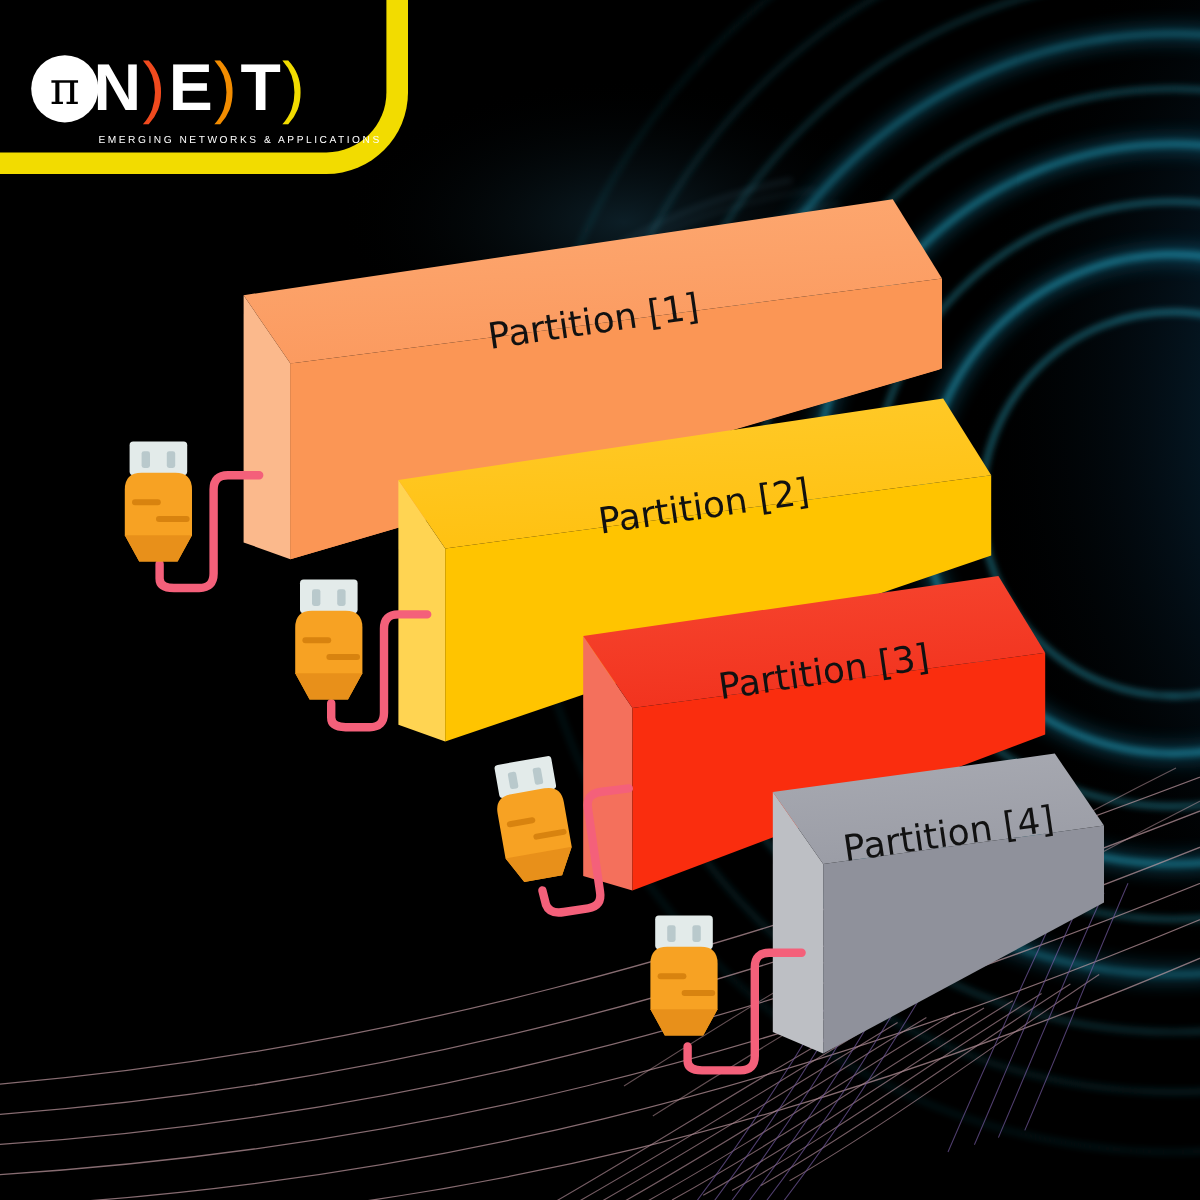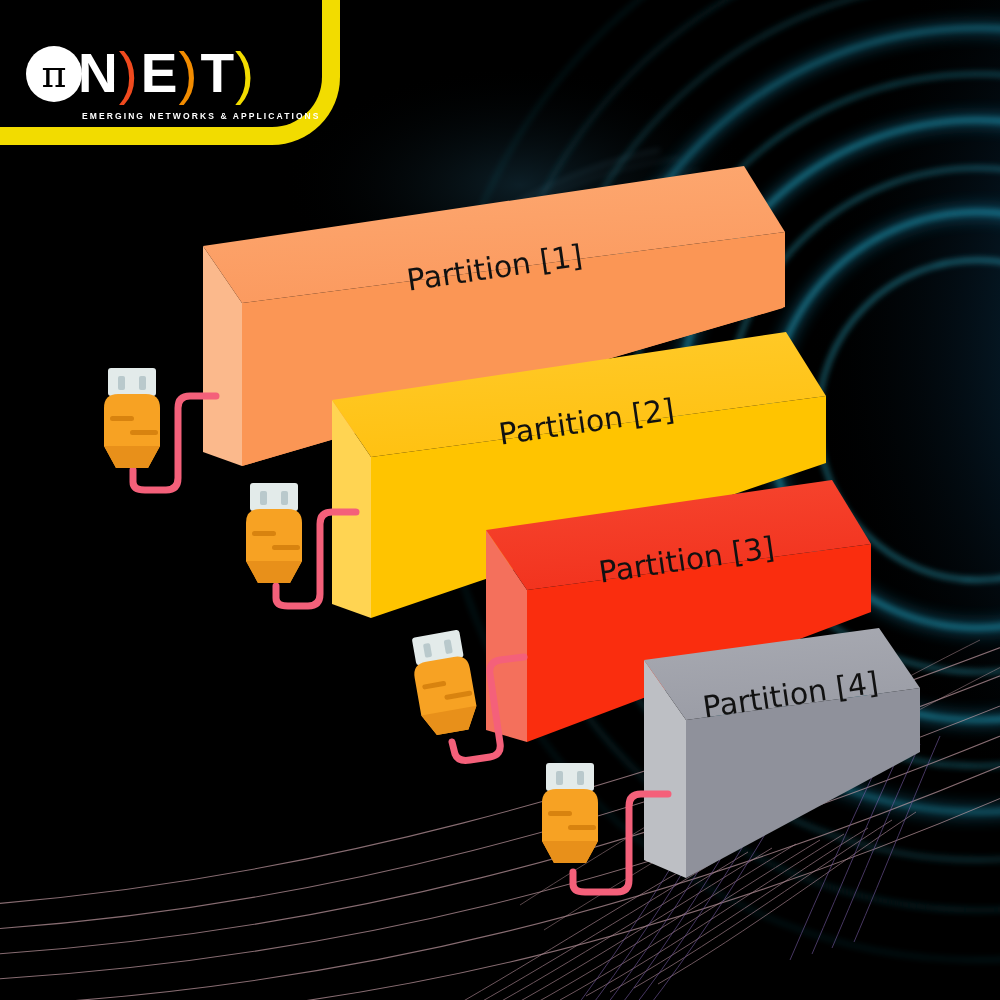--- a/index.html
+++ b/index.html
@@ -81,21 +81,21 @@
     font-family: "Liberation Sans", sans-serif;
     margin: 0 3px 0 1px;
   }
   .p-red    { color: #F04A1E; }
   .p-orange { color: #F28C00; }
   .p-yellow { color: #F2DC00; }
   #logo-tagline {
     color: #FFFFFF;
     font-size: 8.5px;
     letter-spacing: 2.1px;
-    font-weight: 700;
+    font-weight: 400;
     font-family: "Liberation Sans", sans-serif;
     padding-left: 64px;
     margin-top: 6px;
     white-space: nowrap;
   }
   .part-label {
     fill: #111111;
     font-family: "DejaVu Sans", sans-serif;
     font-size: 30px;
     text-anchor: middle;

